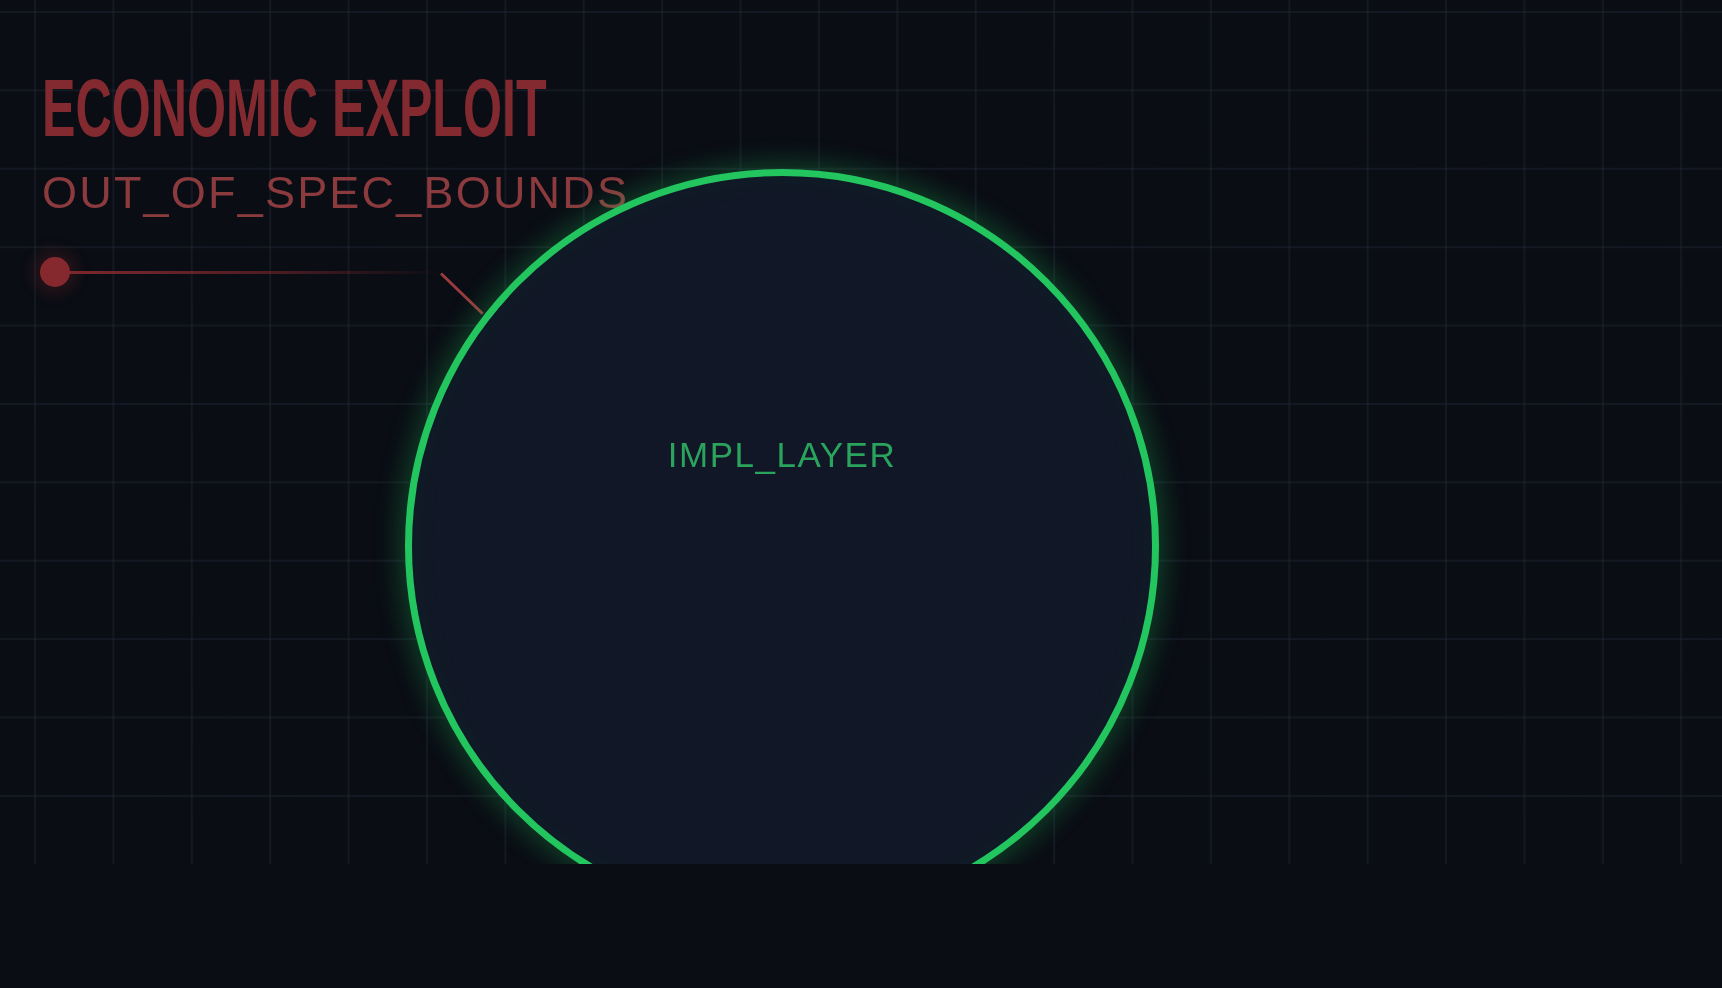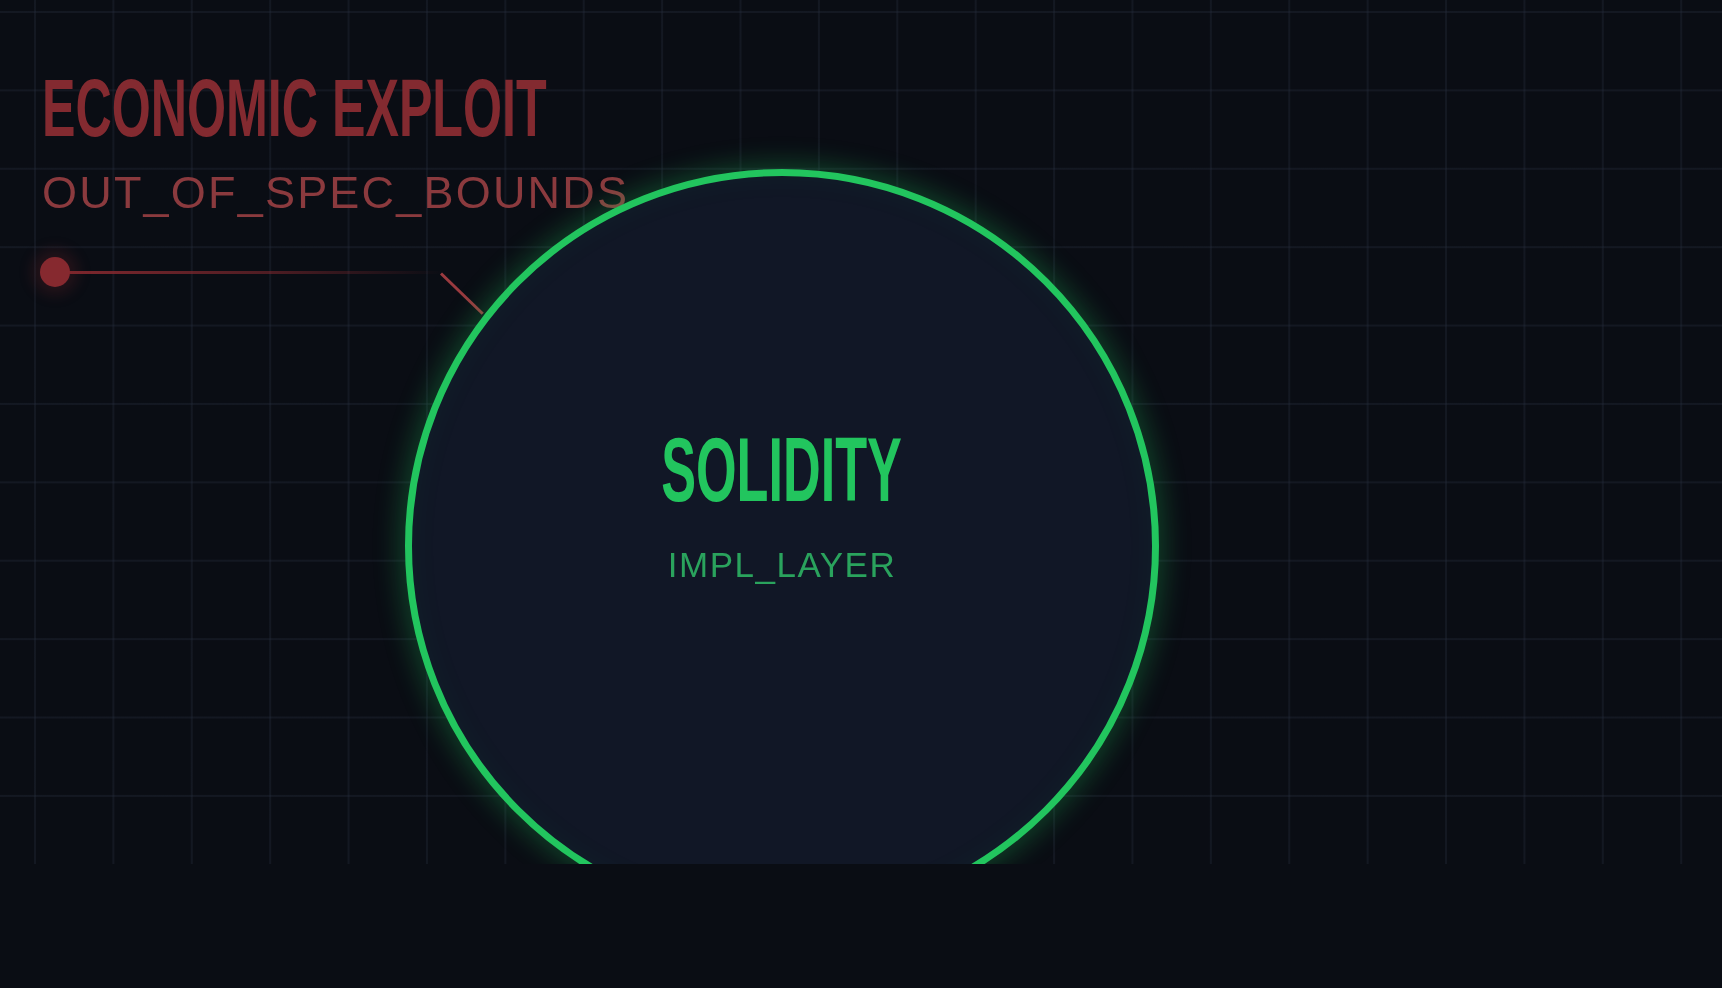--- a/index.html
+++ b/index.html
@@ -156,21 +156,18 @@
     <span class="cond">ECONOMIC EXPLOIT</span>
   </div>
   <div class="exploit-sub">OUT_OF_SPEC_BOUNDS</div>
 
   <div class="marker-line"></div>
   <div class="marker-dot"></div>
   <div class="marker-diag"></div>
 
   <div class="circle circle-impl impl">
     <div class="circle-content">
-      <span class="circle-title-line">
-        <span class="cond">SOLIDITY</span>
-      </span>
       <span class="circle-layer">IMPL_LAYER</span>
     </div>
   </div>
 
 
 </div>
 
 </body></html>

